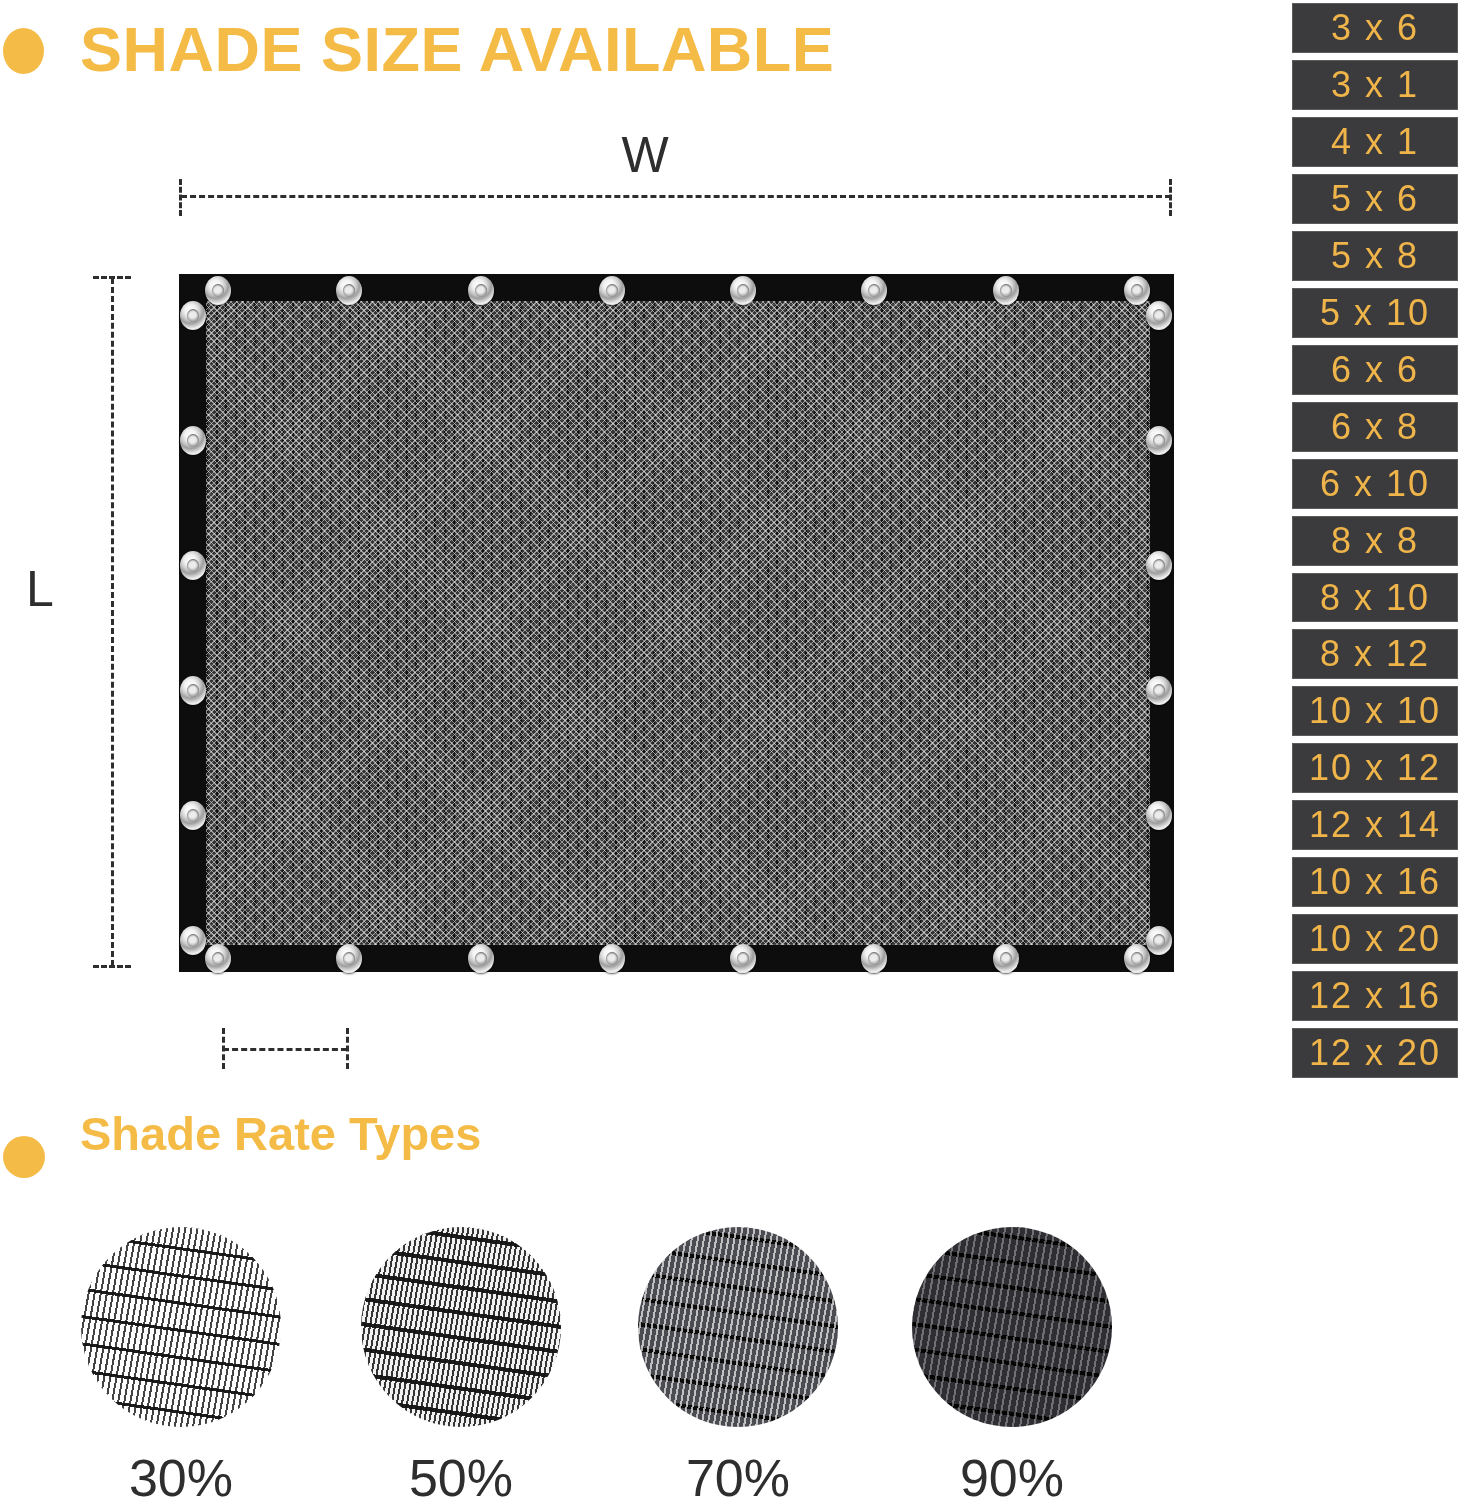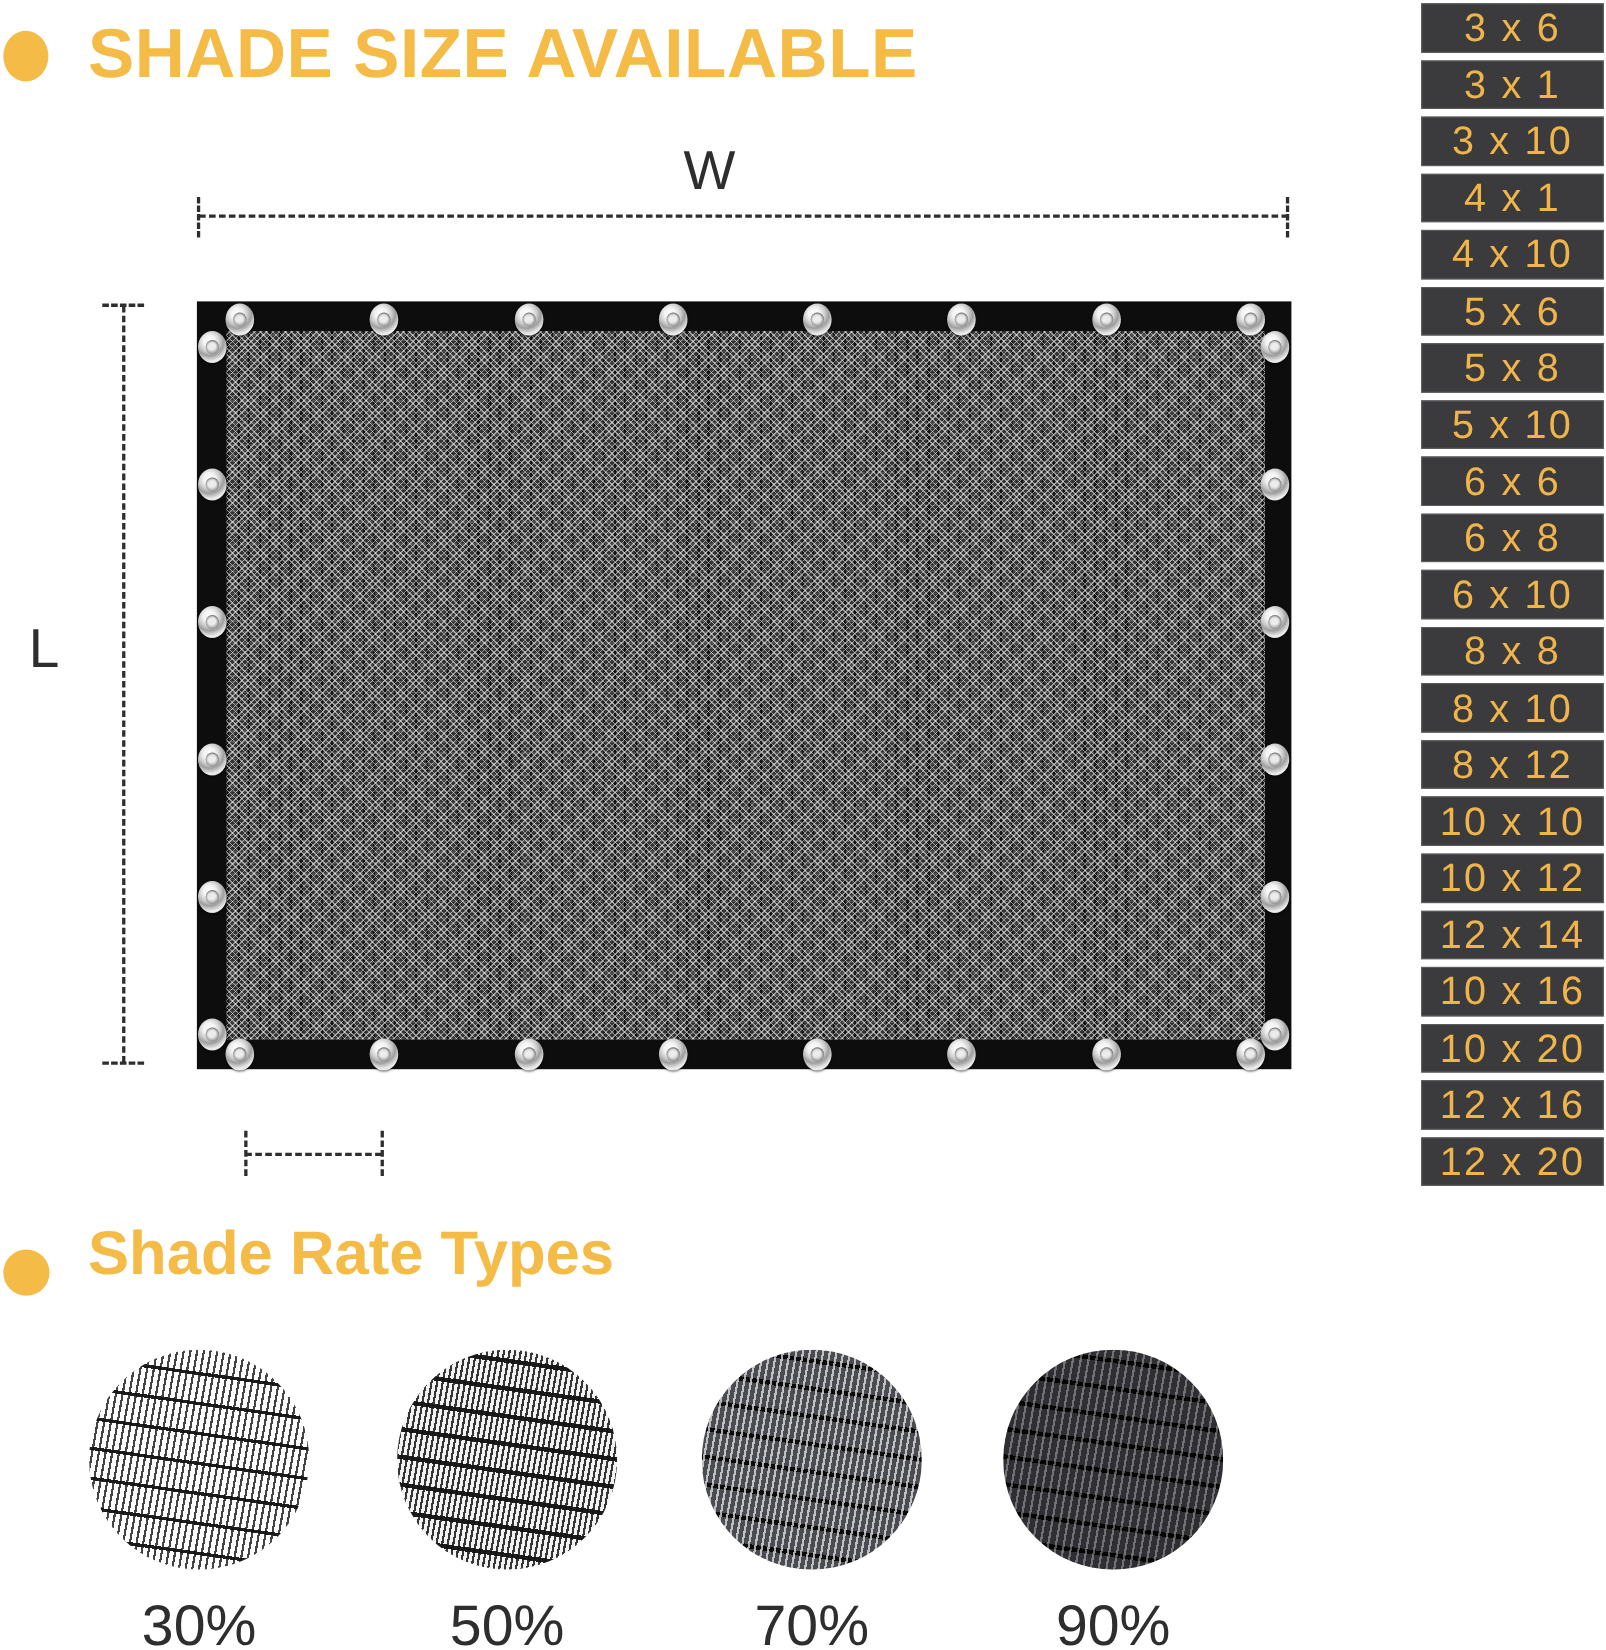--- a/index.html
+++ b/index.html
@@ -47,21 +47,21 @@
 
   
   #note-line{left:223px;top:1048px;width:124px;}
   #note-tick-l{left:222px;top:1028px;height:41px;}
   #note-tick-r{left:346px;top:1028px;height:41px;}
   #note-text{position:absolute;left:392px;top:1024px;font-size:46px;
     color:var(--note,#4A4A4A);white-space:nowrap;}
 
   
   #rate-dot{left:3px;top:1136px;width:42px;height:42px;}
-  #rate-title{position:absolute;left:80px;top:1106px;font-size:56px;font-weight:800;
+  #rate-title{position:absolute;left:80px;top:1106px;font-size:47px;font-weight:800;
     color:var(--accent,#F5BB47);white-space:nowrap;}
   .rate-circle{position:absolute;top:1227px;width:200px;height:200px;border-radius:50%;}
   .rate-circle[data-shade="30"]{background-color:#ffffff;background-image:
     repeating-linear-gradient(100deg, rgba(20,20,20,.80) 0 2px, rgba(0,0,0,0) 2px 6px),
     repeating-linear-gradient(8deg, rgba(10,10,10,.92) 0 3px, rgba(0,0,0,0) 3px 27px);}
   .rate-circle[data-shade="50"]{background-color:#f2f2f2;background-image:
     repeating-linear-gradient(100deg, rgba(20,20,20,.85) 0 2px, rgba(0,0,0,0) 2px 5px),
     repeating-linear-gradient(8deg, rgba(10,10,10,.92) 0 4px, rgba(0,0,0,0) 4px 25px);}
   .rate-circle[data-shade="70"]{background-color:#4b4b52;background-image:
     repeating-linear-gradient(100deg, rgba(255,255,255,.65) 0 2px, rgba(255,255,255,0) 2px 6px),
@@ -143,23 +143,21 @@
       <div class="rate-label" style="left: 361px;">50%</div>
       <div class="rate-circle" data-shade="70" style="left: 638px;"></div>
       <div class="rate-label" style="left: 638px;">70%</div>
       <div class="rate-circle" data-shade="90" style="left: 912px;"></div>
       <div class="rate-label" style="left: 912px;">90%</div>
     </div>
 
   <div id="sidebar">
       <div class="size-cell">3 x 6</div>
       <div class="size-cell">3 x 1</div>
-      <div class="size-cell">3 x 10</div>
       <div class="size-cell">4 x 1</div>
-      <div class="size-cell">4 x 10</div>
       <div class="size-cell">5 x 6</div>
       <div class="size-cell">5 x 8</div>
       <div class="size-cell">5 x 10</div>
       <div class="size-cell">6 x 6</div>
       <div class="size-cell">6 x 8</div>
       <div class="size-cell">6 x 10</div>
       <div class="size-cell">8 x 8</div>
       <div class="size-cell">8 x 10</div>
       <div class="size-cell">8 x 12</div>
       <div class="size-cell">10 x 10</div>

